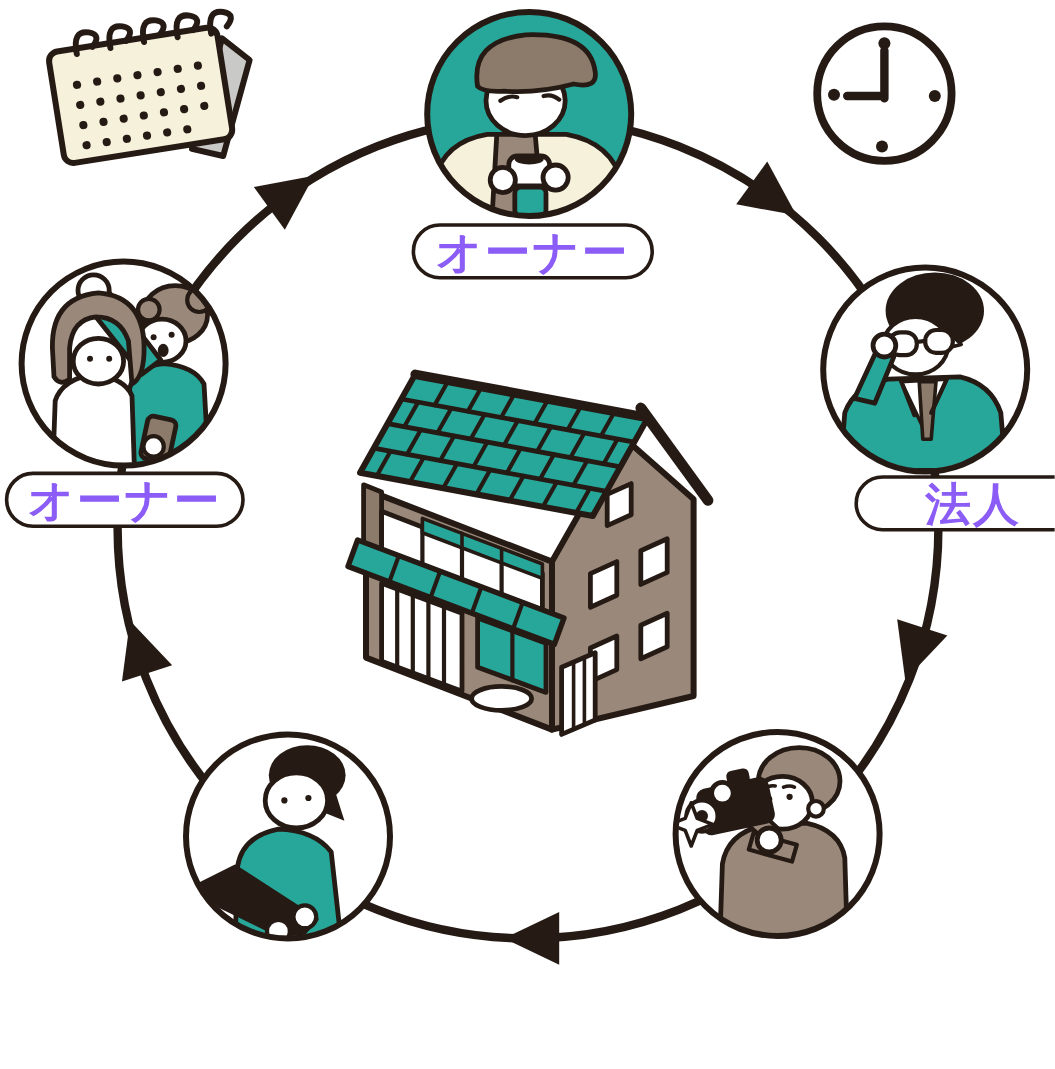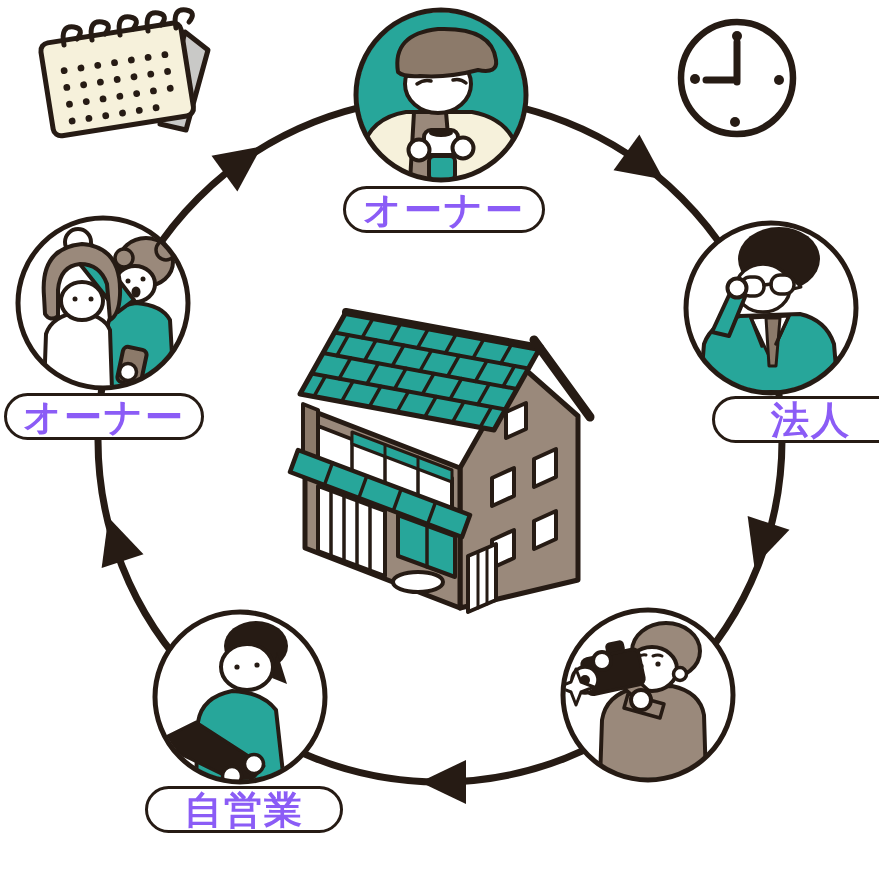--- a/index.html
+++ b/index.html
@@ -257,20 +257,17 @@
     <circle cx="103" cy="303" r="85" class="fn o5"></circle>
   </g>
 </svg>
 
   <div class="pill" style="left:343px;top:186px;width:202px">
     <span>オーナー</span>
   </div>
   <div class="pill" style="left:712px;top:396px;width:198px">
     <span>法人</span>
   </div>
-  <div class="pill" style="left:145px;top:786px;width:198px">
-    <span>自営業</span>
-  </div>
   <div class="pill" style="left:4px;top:393px;width:200px">
     <span>オーナー</span>
   </div>
 
 </div>
 
 </body></html>

